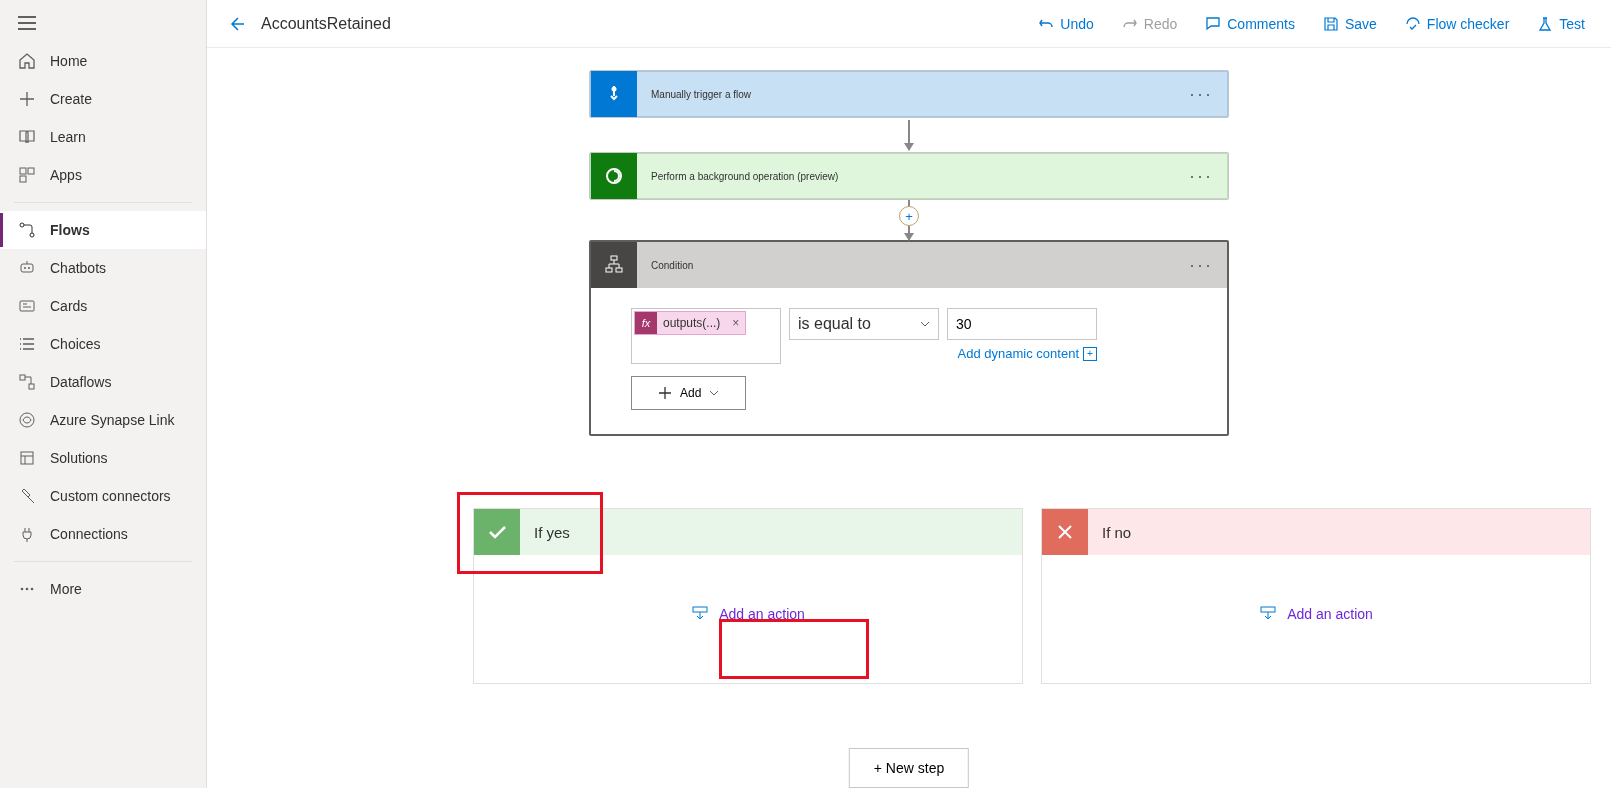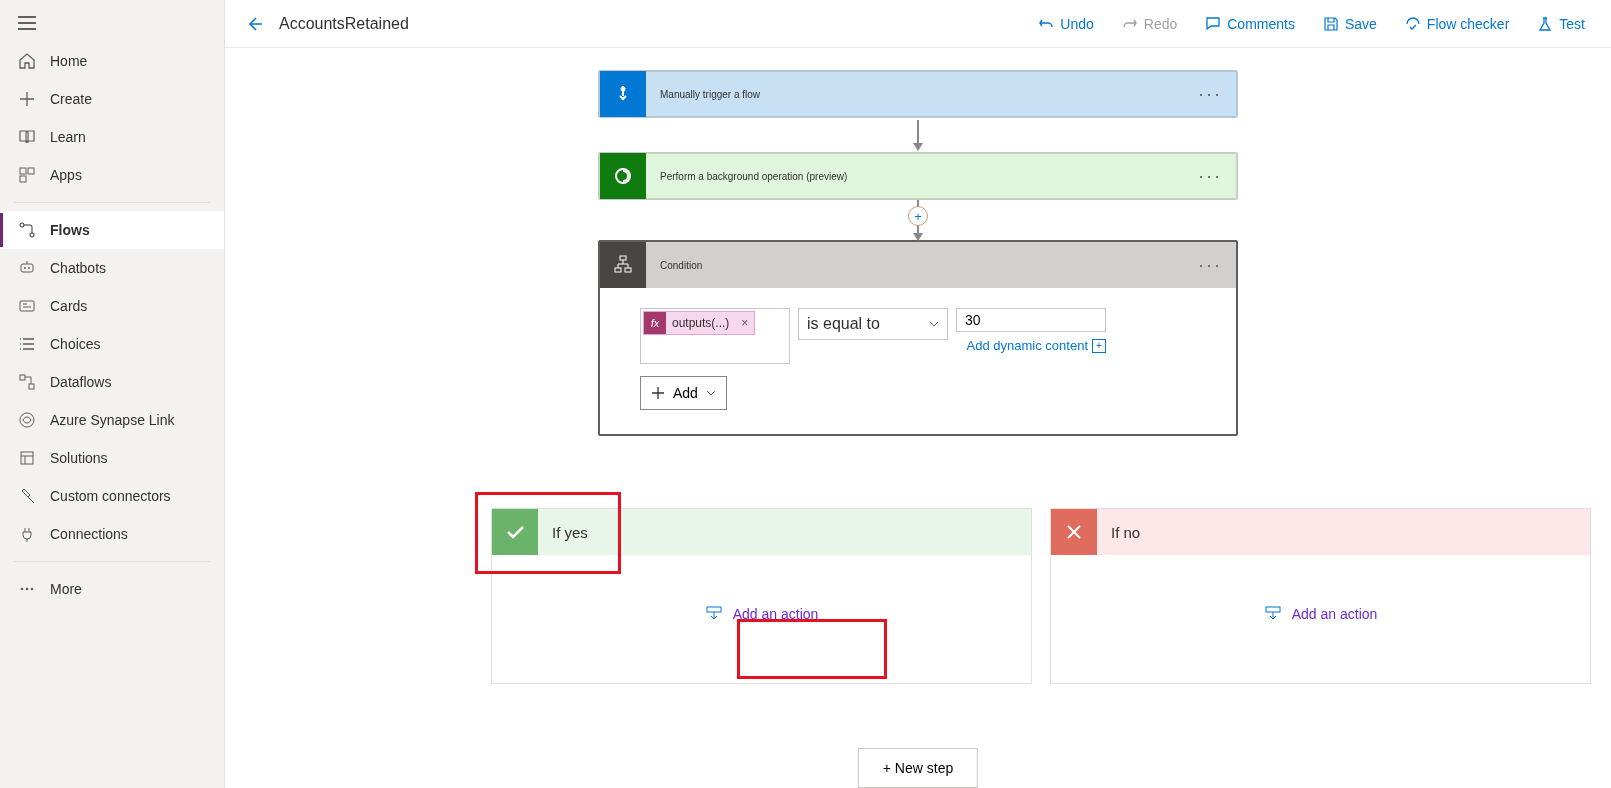--- a/index.html
+++ b/index.html
@@ -1,20 +1,20 @@
 <!DOCTYPE html>
 <html><head>
 <meta charset="utf-8">
 <style>
 * { box-sizing: border-box; margin: 0; padding: 0; }
 body { font-family: "Segoe UI", Arial, sans-serif; font-size: 14px; color: #323130; background: #fff; overflow: hidden; }
 .app { display: flex; height: 788px; width: 1611px; }
 
 
-.sidebar { width: 225px; background: #f3f2f1; border-right: 1px solid #e1dfdd; display: flex; flex-direction: column; }
+.sidebar { width: 207px; background: #f3f2f1; border-right: 1px solid #e1dfdd; display: flex; flex-direction: column; }
 .sidebar .hamburger { padding: 16px 18px 12px; }
 .sidebar .hamburger svg { width: 18px; height: 14px; }
 .side-item { display: flex; align-items: center; gap: 14px; padding: 10px 18px; cursor: pointer; color: #323130; }
 .side-item.active { background: #fff; font-weight: 600; position: relative; }
 .side-item.active::before { content: ""; position: absolute; left: 0; top: 2px; bottom: 2px; width: 3px; background: #742774; }
 .side-item .icon { width: 18px; height: 18px; display: flex; align-items: center; justify-content: center; color: #605e5c; flex-shrink: 0; }
 .side-item.active .icon { color: #323130; }
 .side-sep { height: 1px; background: #e1dfdd; margin: 8px 14px; }
 
 
@@ -49,24 +49,24 @@
 .cond-row { display: flex; gap: 8px; align-items: flex-start; }
 .cond-left { width: 150px; min-height: 56px; border: 1px solid #c8c6c4; padding: 2px; }
 .token { display: inline-flex; align-items: center; background: #f7d7ec; border: 1px solid #e3a4d0; font-size: 12px; }
 .token .tk-ic { width: 22px; height: 22px; background: #a4376b; color: #fff; display: flex; align-items: center; justify-content: center; font-style: italic; font-size: 11px; }
 .token .tk-txt { padding: 0 6px; }
 .token .tk-x { padding: 0 6px; cursor: pointer; color: #605e5c; }
 .cond-mid { width: 150px; }
 .cond-mid select, .cond-select-box { width: 100%; height: 32px; border: 1px solid #c8c6c4; padding: 0 8px; font-size: 16px; background: #fff; display: flex; align-items: center; justify-content: space-between; cursor: pointer; }
 .cond-right { width: 150px; }
 .cond-right-col { display: flex; flex-direction: column; gap: 6px; }
-.cond-right input { width: 100%; height: 24px; border: 1px solid #c8c6c4; padding: 0 8px; font-size: 14px; }
+.cond-right input { width: 100%; height: 32px; border: 1px solid #c8c6c4; padding: 0 8px; font-size: 14px; }
 .dyn-link { color: #0078d4; font-size: 13px; display: flex; align-items: center; gap: 4px; cursor: pointer; justify-content: flex-end; }
 .dyn-link .box { width: 14px; height: 14px; border: 1px solid #0078d4; display: flex; align-items: center; justify-content: center; font-size: 10px; }
-.add-btn { margin-top: 12px; height: 34px; padding: 0 10px; border: 1px solid #8a8886; background: #fff; display: inline-flex; align-items: center; gap: 8px; cursor: pointer; font-size: 14px; }
+.add-btn { margin-top: 12px; height: 34px; padding: 0 26px; border: 1px solid #8a8886; background: #fff; display: inline-flex; align-items: center; gap: 8px; cursor: pointer; font-size: 12px; }
 
 
 .arrow { width: 2px; height: 30px; background: #8a8886; position: relative; margin: 2px 0; }
 .arrow::after { content: ""; position: absolute; bottom: -1px; left: -4px; border-left: 5px solid transparent; border-right: 5px solid transparent; border-top: 8px solid #8a8886; }
 .plus-arrow { position: relative; height: 40px; width: 2px; background: #8a8886; margin: 0; }
 .plus-arrow .pl { position: absolute; top: 6px; left: -9px; width: 20px; height: 20px; border-radius: 50%; background: #fff; border: 1px solid #c0a36e; color: #0078d4; display: flex; align-items: center; justify-content: center; font-size: 13px; cursor: pointer; }
 .plus-arrow::after { content: ""; position: absolute; bottom: -1px; left: -4px; border-left: 5px solid transparent; border-right: 5px solid transparent; border-top: 8px solid #8a8886; }
 
 
 .branches { display: flex; gap: 18px; position: absolute; top: 460px; left: 266px; right: 20px; }

